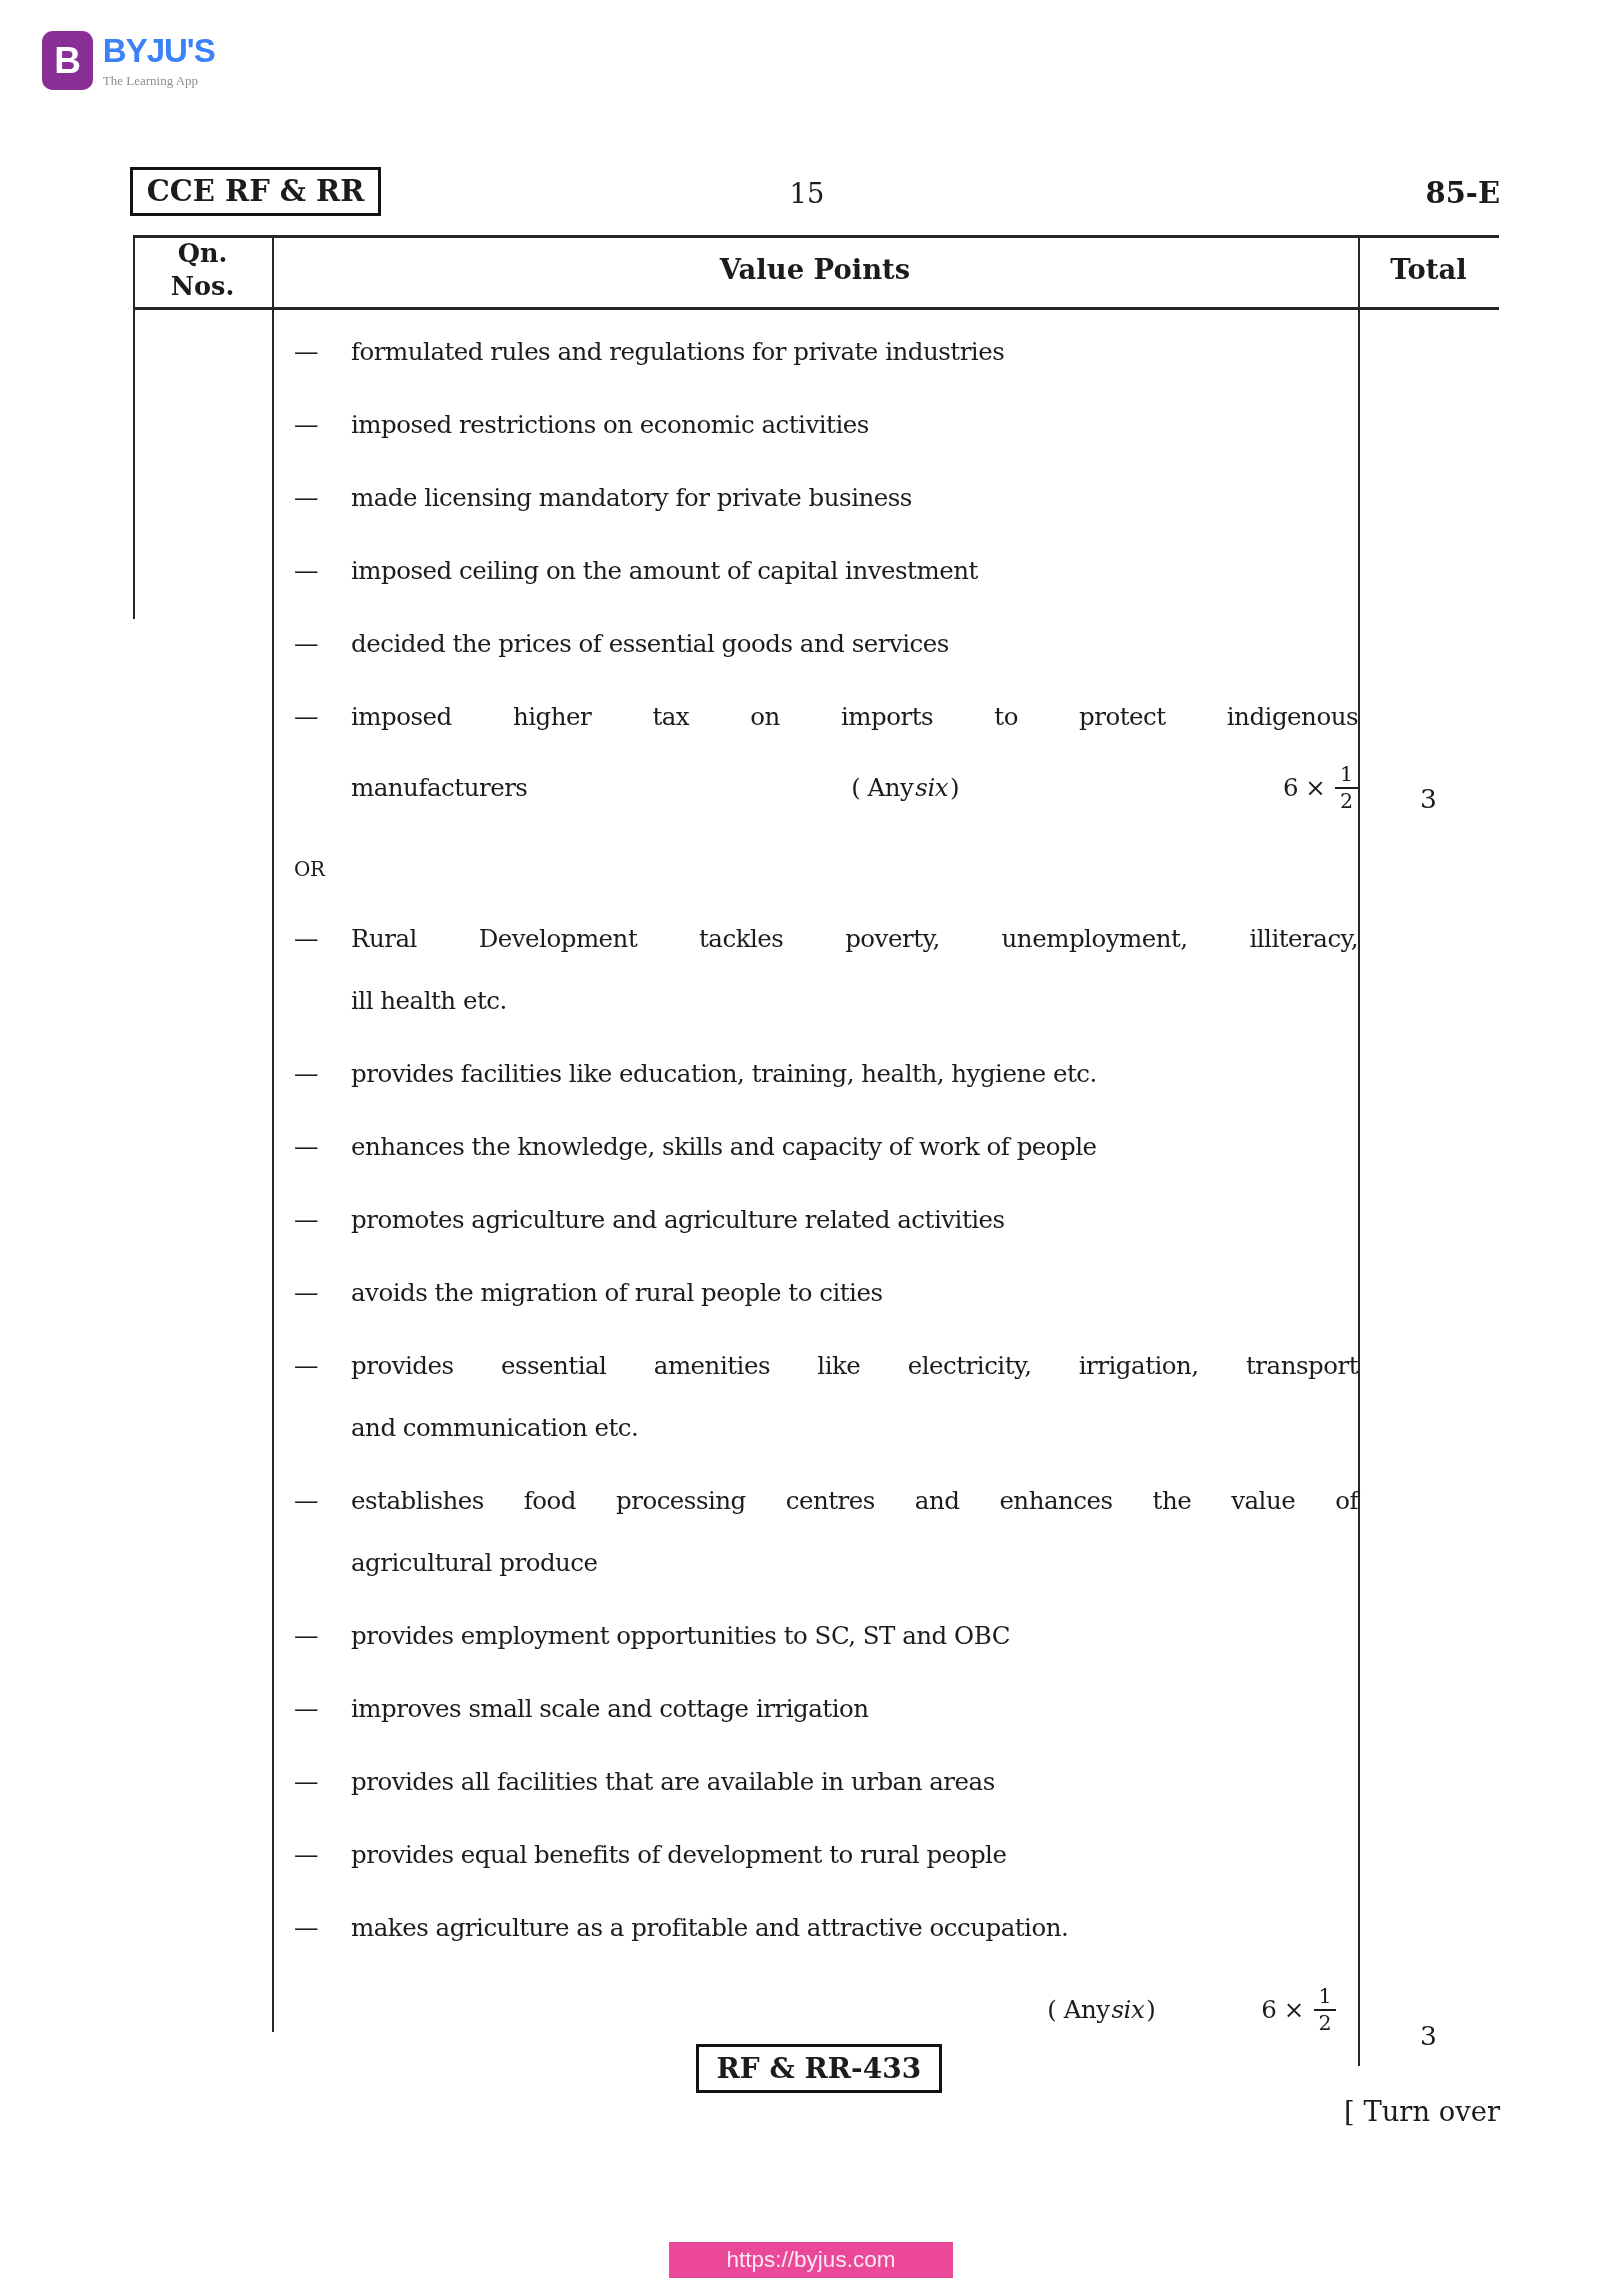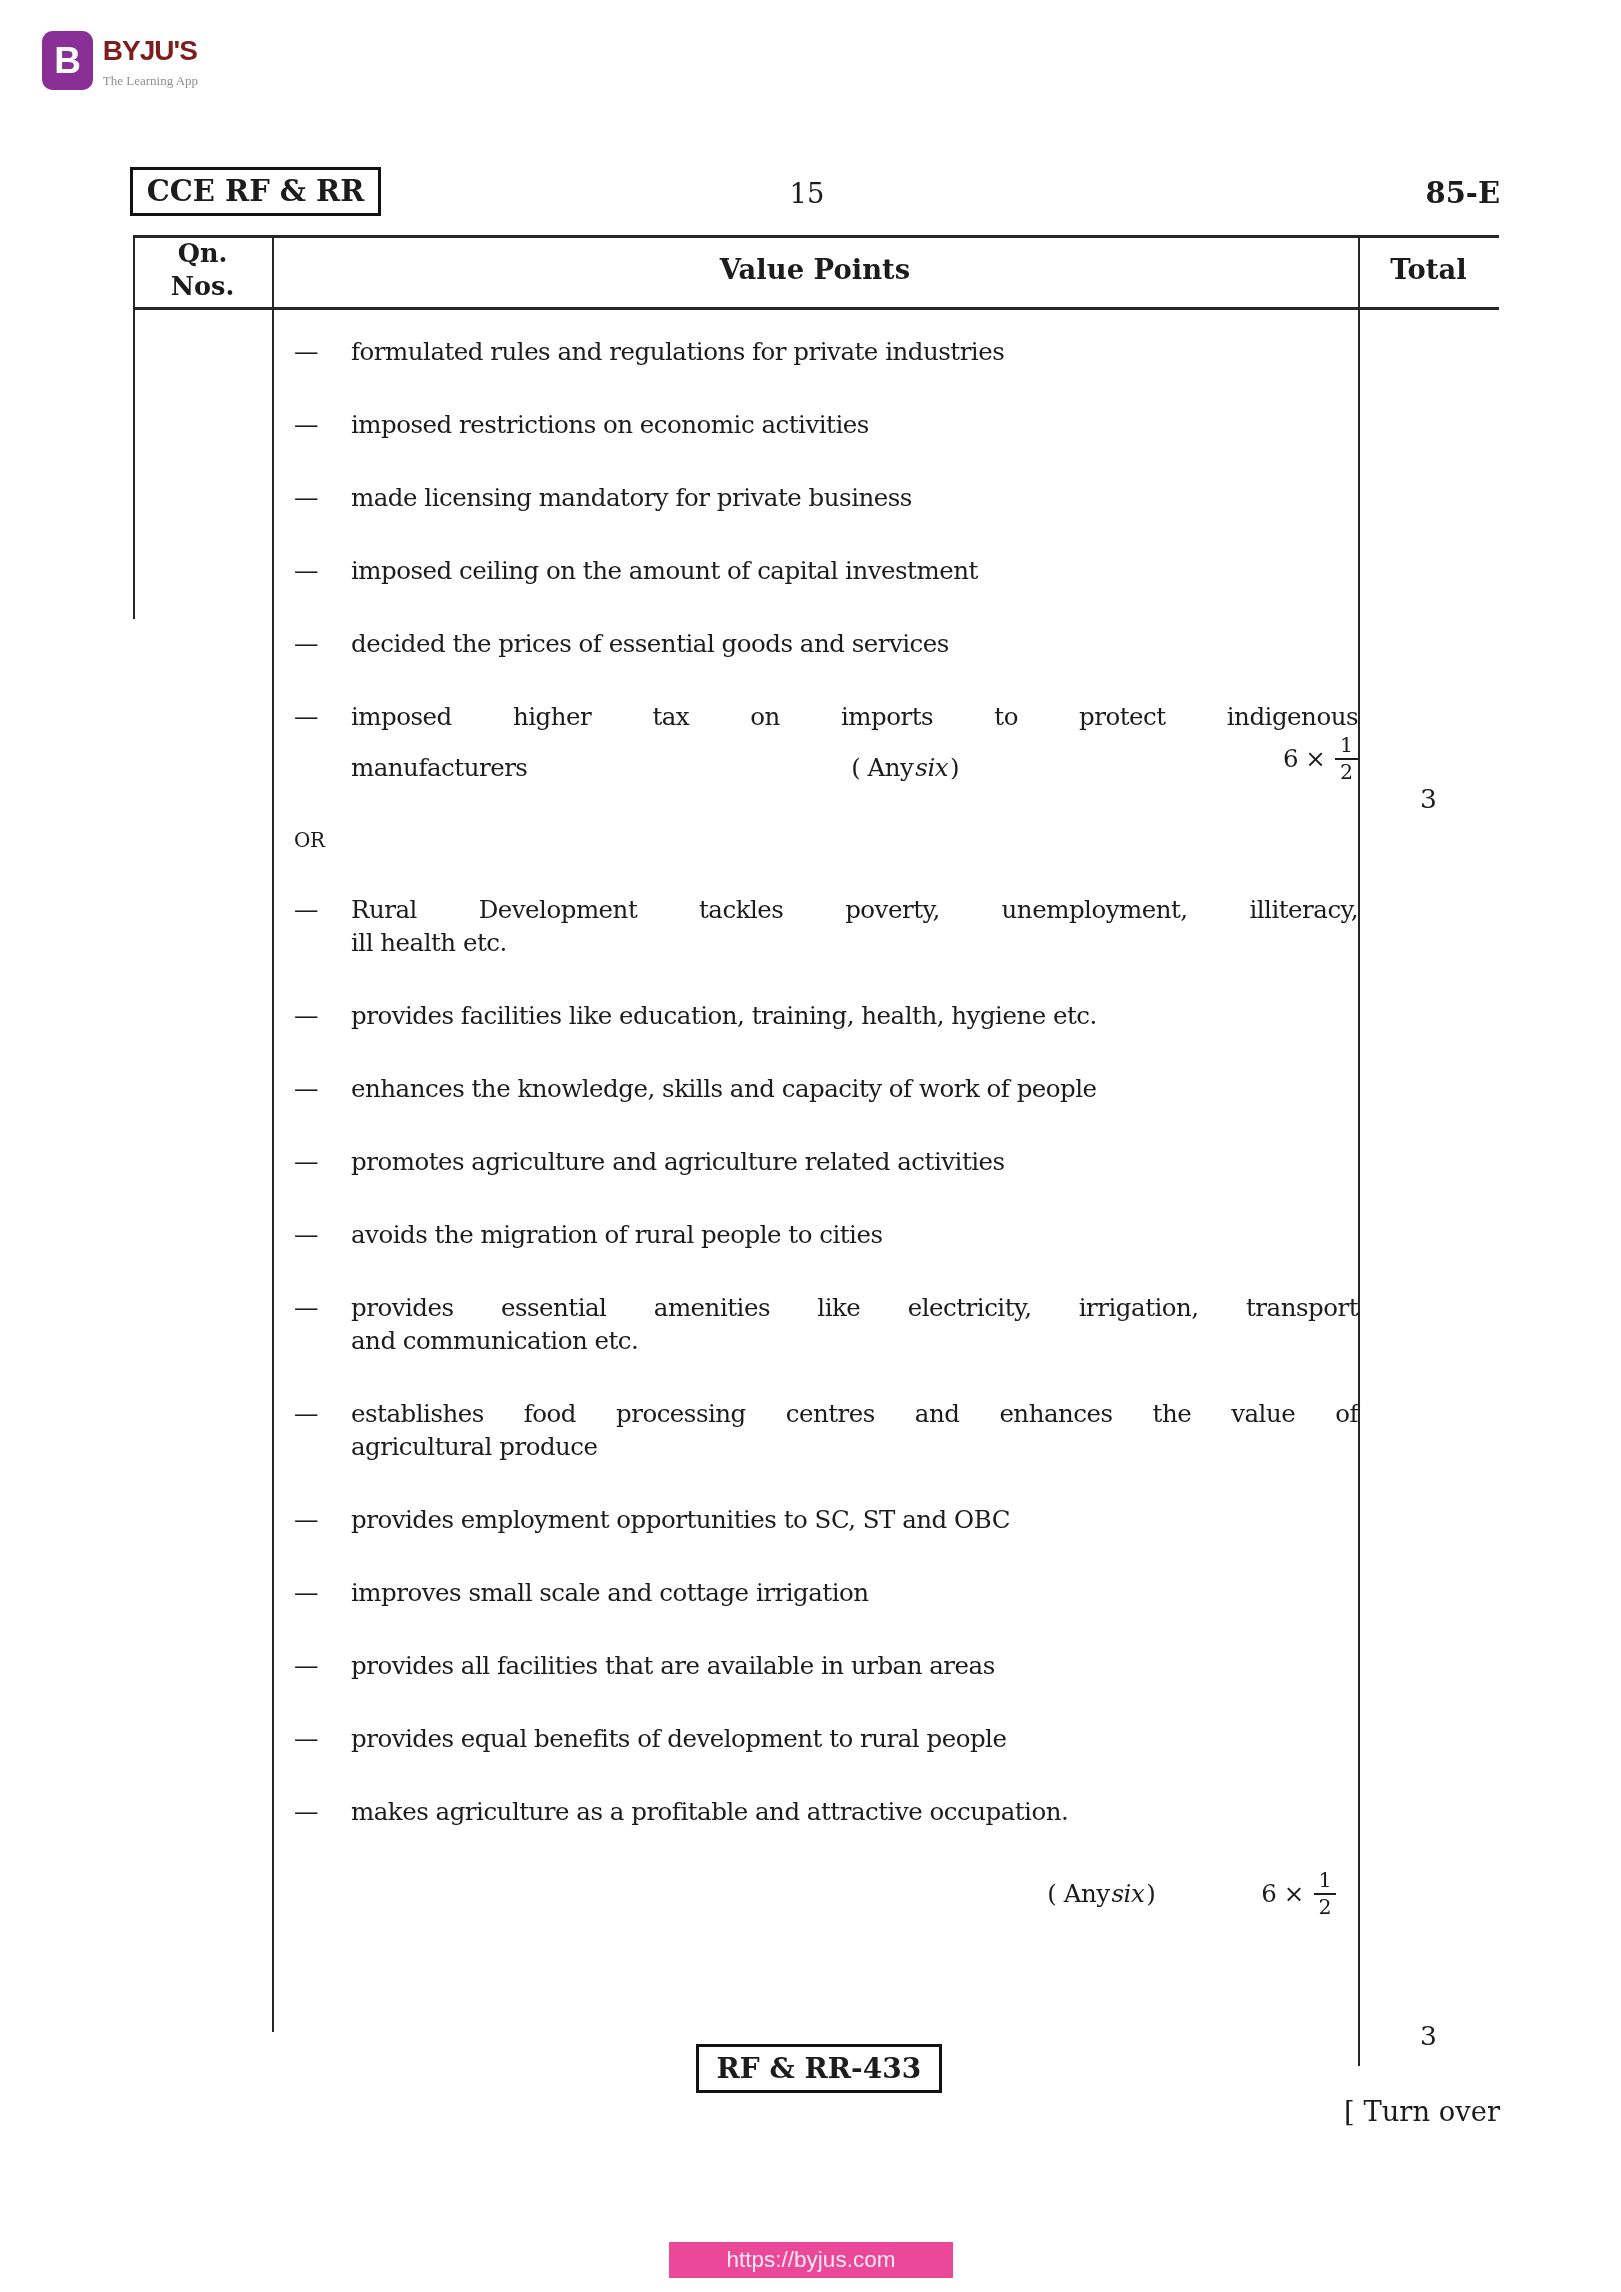--- a/index.html
+++ b/index.html
@@ -13,21 +13,21 @@
   }
   
   .logo{position:absolute;left:42px;top:31px;display:flex;gap:9.8px;align-items:flex-start;}
   .logo-badge{
     width:51px;height:59px;background:#8a2f96;border-radius:10.8px;
     display:flex;align-items:center;justify-content:center;
     color:#ffffff;font-family:"Liberation Sans",sans-serif;font-weight:bold;font-size:37px;
   }
   .logo-word{
     font-family:"Liberation Sans",sans-serif;font-weight:bold;
-    font-size:28px;line-height:39px;letter-spacing:-1px;color:#7f1d1d;
+    font-size:33px;line-height:39px;letter-spacing:-1px;color:#3b82f6;
   }
   .logo-tag{
     font-family:Liberation Serif, serif;
     font-size:13px;line-height:17.6px;color:#8f8f8f;margin-top:2px;
   }
   
   .exam-tag{
     position:absolute;left:130px;top:167px;
     border:3.9px solid #121212;padding:4.9px 13.7px;
     font-weight:bold;font-size:29px;line-height:33px;
@@ -62,21 +62,21 @@
   }
   
   .vp-list{
     position:absolute;left:294px;top:335px;width:1064px;
     font-size:24.5px;letter-spacing:-0.5px;
   }
   .vp-item{display:flex;margin-bottom:40px;}
   .dash{width:57px;flex:none;line-height:33px;}
   .vp-text{flex:1;min-width:0;}
   .vp-line{line-height:33px;white-space:nowrap;}
-  .vp-line + .vp-line{align-items:flex-end;}
+  .vp-line + .vp-line{margin-top:29px;}
   .just{display:flex;justify-content:space-between;white-space:normal;}
   .just span{white-space:nowrap;}
   .or-row{text-align:left;font-size:20px;line-height:33px;margin:0 0 36px 0;}
   .award-row{
     display:flex;justify-content:space-between;align-items:center;white-space:nowrap;
   }
   .award-standalone{
     display:flex;justify-content:flex-end;align-items:center;
     gap:106px;padding-right:21.6px;margin-top:31px;white-space:nowrap;
   }

